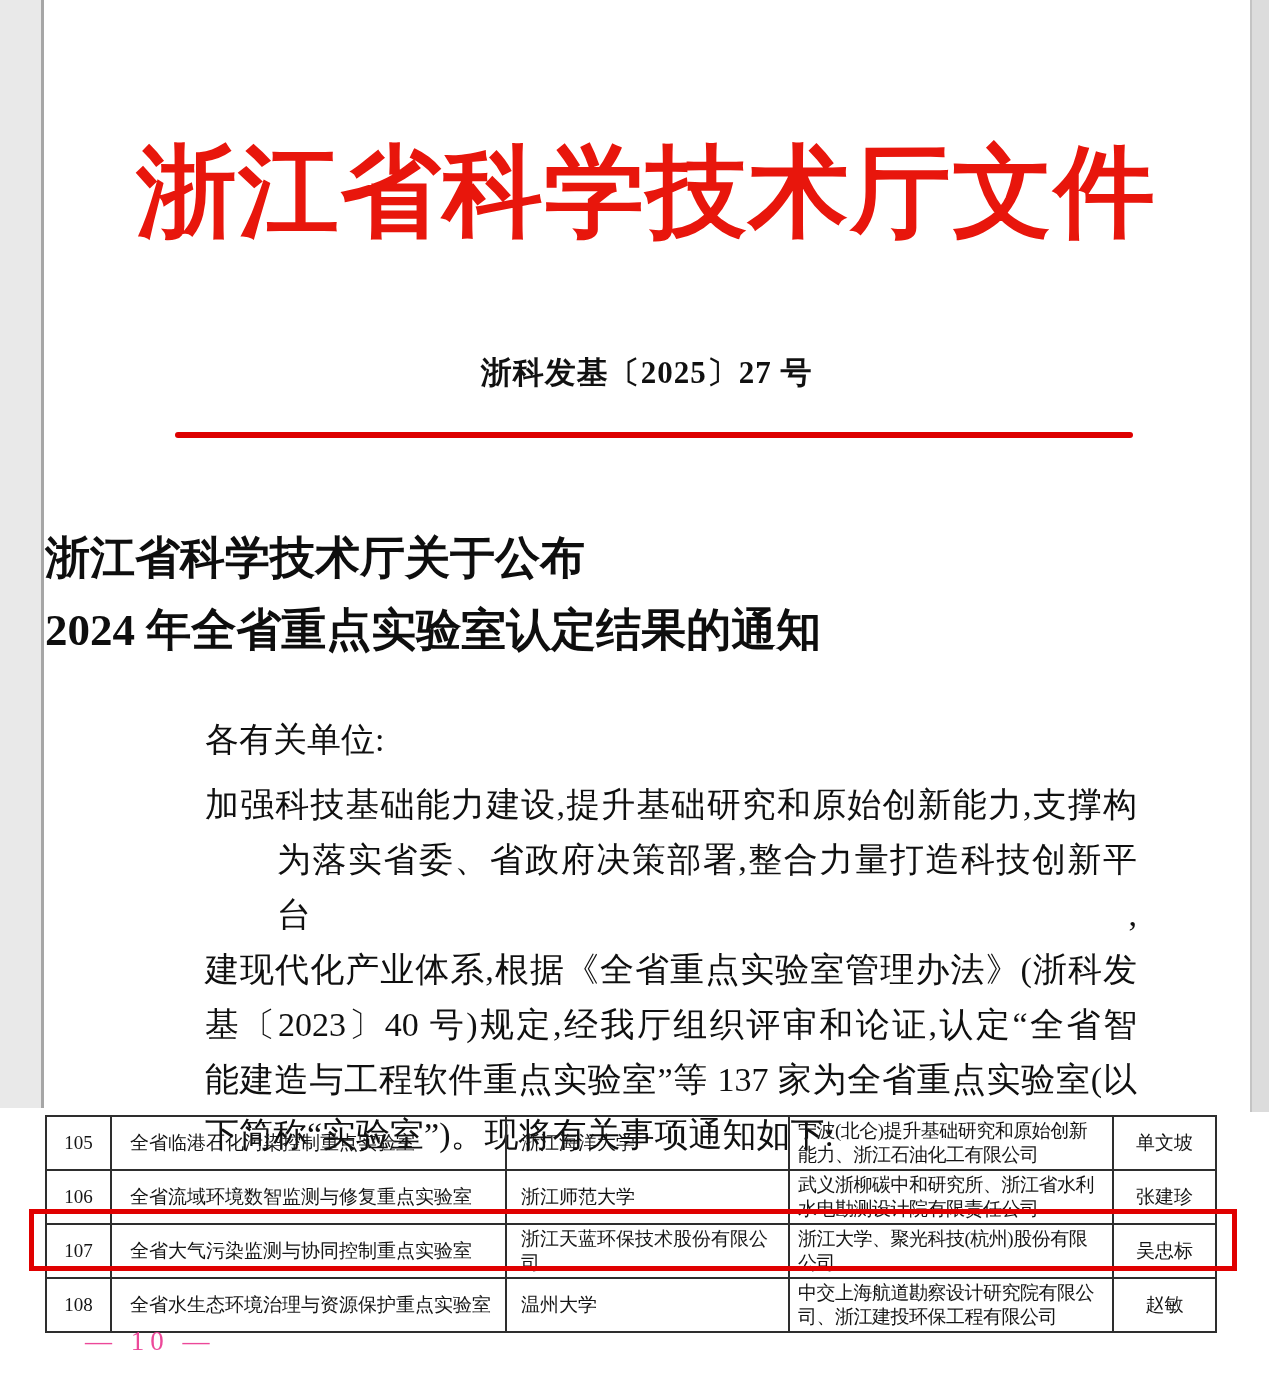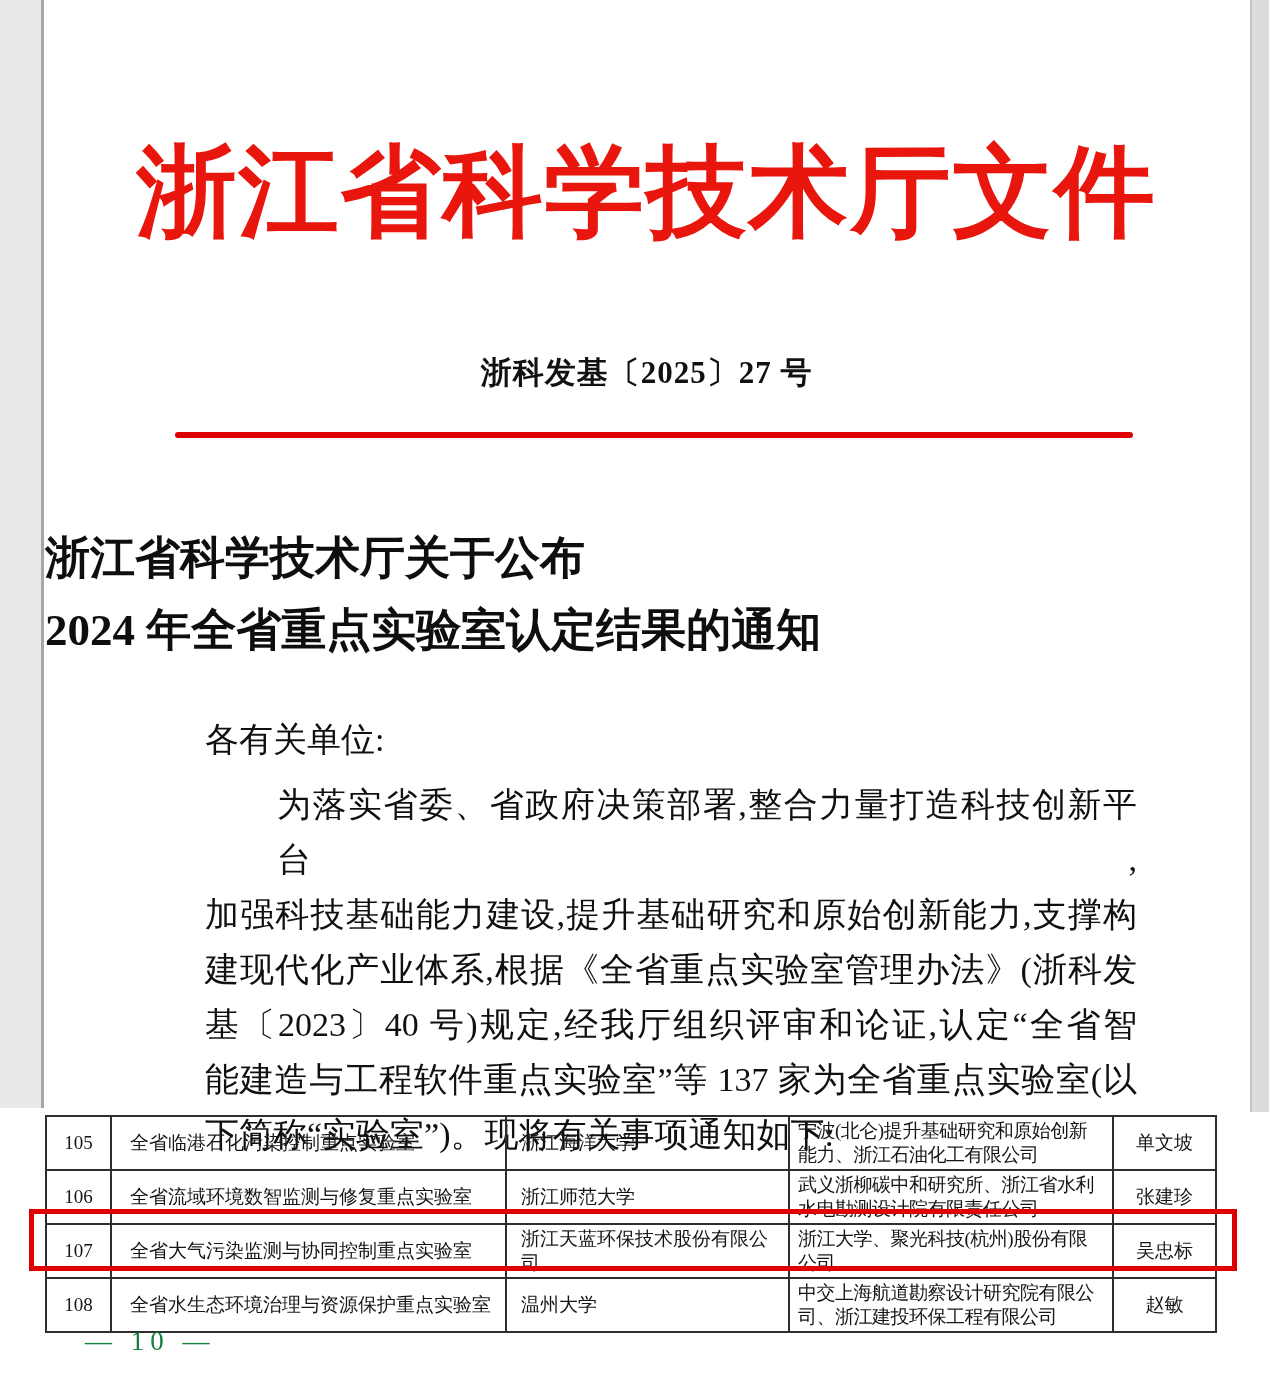--- a/index.html
+++ b/index.html
@@ -61,21 +61,21 @@
   td.c-host{padding:0 6px 0 14px;}
   td.c-part{padding:2px 8px;font-size:19px;letter-spacing:-0.5px;}
   td.c-dir{text-align:center;}
   tr.h50{height:50px;} tr.h48{height:48px;}
   .hl-box{
     position:absolute;left:29px;top:1209px;width:1198px;height:52px;
     border:5px solid #e00000;background:transparent;pointer-events:none;
   }
   .page-num{
     position:absolute;left:85px;top:1326px;
-    font-size:27px;color:#15803d;letter-spacing:6px;
+    font-size:27px;color:#ec4899;letter-spacing:6px;
   }
 </style>
 </head>
 <body>
 
 <div id="stage">
 
   <div class="strip-left"></div>
   <div class="strip-right"></div>
 
@@ -85,22 +85,22 @@
 
   <div class="red-rule"></div>
 
   <div class="doc-title">
     <div>浙江省科学技术厅关于公布</div>
     <div>2024 年全省重点实验室认定结果的通知</div>
   </div>
 
   <div class="body-block">
     <div class="salutation">各有关单位:</div>
+    <div class="bline fill">加强科技基础能力建设,提升基础研究和原始创新能力,支撑构</div>
     <div class="bline fill indent">为落实省委、省政府决策部署,整合力量打造科技创新平台,</div>
-    <div class="bline fill">加强科技基础能力建设,提升基础研究和原始创新能力,支撑构</div>
     <div class="bline fill">建现代化产业体系,根据《全省重点实验室管理办法》(浙科发</div>
     <div class="bline fill">基〔2023〕40 号)规定,经我厅组织评审和论证,认定“全省智</div>
     <div class="bline fill">能建造与工程软件重点实验室”等 137 家为全省重点实验室(以</div>
     <div class="bline">下简称“实验室”)。现将有关事项通知如下:</div>
   </div>
 
   <table class="labs">
     <colgroup>
       <col style="width:65px">
         <col style="width:395px">

